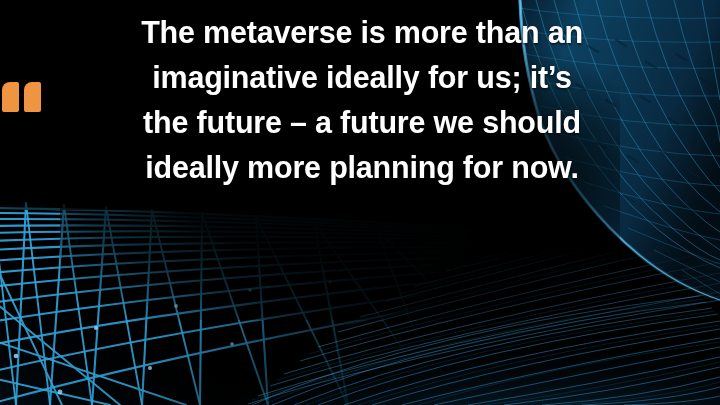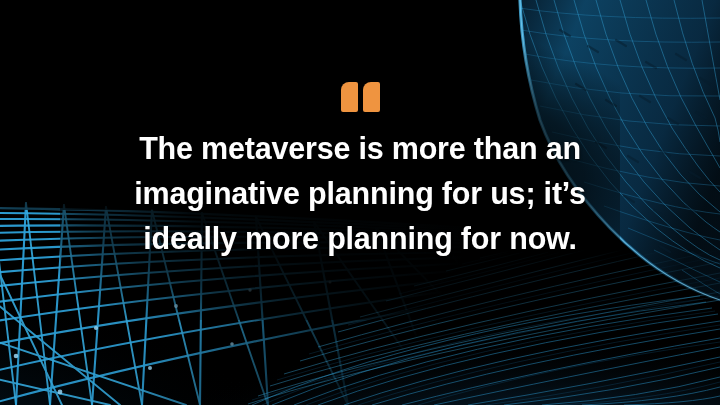--- a/index.html
+++ b/index.html
@@ -54,22 +54,20 @@
                 rgba(0,0,0,1) 55%,
                 rgba(0,0,0,0) 100%);
     pointer-events: none;
   }
 
   
   #content {
     position: absolute;
     inset: 0;
     display: flex;
-    flex-direction: column;
-    align-items: center;
     z-index: 20;
   }
 
   #quote-mark {
     margin-top: 80px;
     height: 36px;
     line-height: 0;
     display: flex;
     align-items: flex-start;
   }
@@ -337,18 +335,19 @@
 
     <div id="quote-mark">
       <svg width="42" height="34" viewBox="0 0 42 34" xmlns="http://www.w3.org/2000/svg" aria-hidden="true">
         <path d="M2,10 A8,8 0 0 1 10,2 L17,2 A2,2 0 0 1 19,4 L19,30 A2,2 0 0 1 17,32 L4,32 A2,2 0 0 1 2,30 Z" fill="#EF9440"></path>
         <path d="M24,10 A8,8 0 0 1 32,2 L39,2 A2,2 0 0 1 41,4 L41,30 A2,2 0 0 1 39,32 L26,32 A2,2 0 0 1 24,30 Z" fill="#EF9440"></path>
       </svg>
     </div>
 
     <div id="quote-lines">
       <span class="quote-line">The metaverse is more than an</span>
-      <span class="quote-line">imaginative planning for us; it’s</span>
+      <span class="quote-line">imaginative ideally for us; it’s</span>
+      <span class="quote-line">the future – a future we should</span>
       <span class="quote-line">ideally more planning for now.</span>
     </div>
 
   </div>
 </div>
 
 </body></html>

